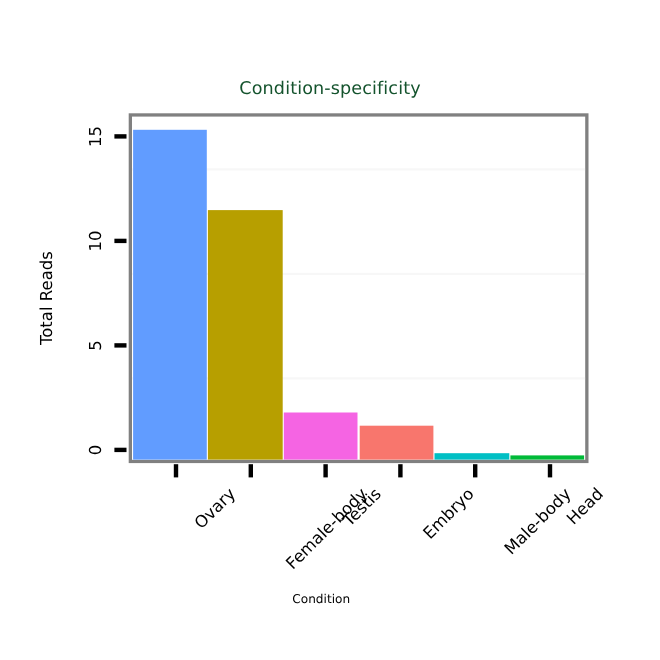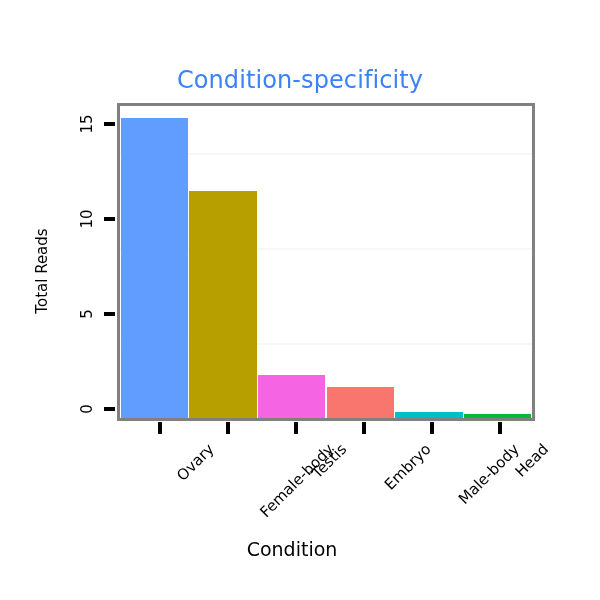--- a/index.html
+++ b/index.html
@@ -23,24 +23,24 @@
     height: 600px;
   }
 
   
   .chart-title {
     position: absolute;
     left: 0;
     top: 68px;
     width: 600px;
     text-align: center;
-    font-size: 24px;
+    font-size: 16px;
     line-height: 24px;
     letter-spacing: 0.1px;
-    color: #3b82f6;
+    color: #14532d;
   }
 
   
   .panel {
     position: absolute;
     left: 117px;
     top: 103px;
     width: 418px;
     height: 318px;
     background: #ffffff;
@@ -122,21 +122,21 @@
     transform: rotate(-45deg);
     transform-origin: right top;
     text-align: right;
   }
   .x-axis-title {
     position: absolute;
     left: 0;
     top: 538px;
     width: 584px;
     text-align: center;
-    font-size: 19px;
+    font-size: 11px;
     color: #000;
   }
 </style>
 </head>
 <body>
 
 <div id="figure">
 
   <div class="chart-title">Condition-specificity</div>
 

